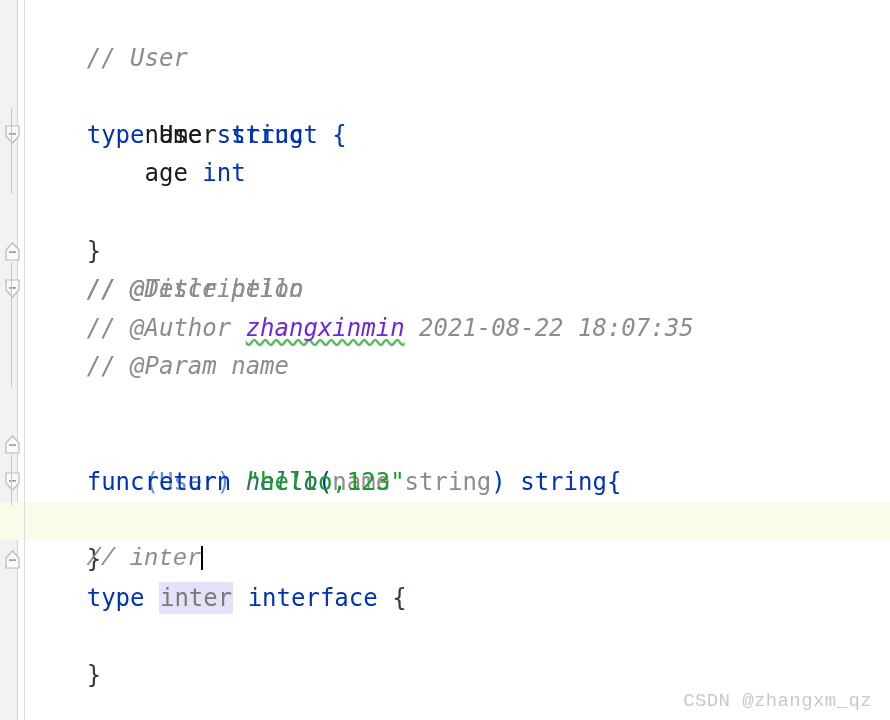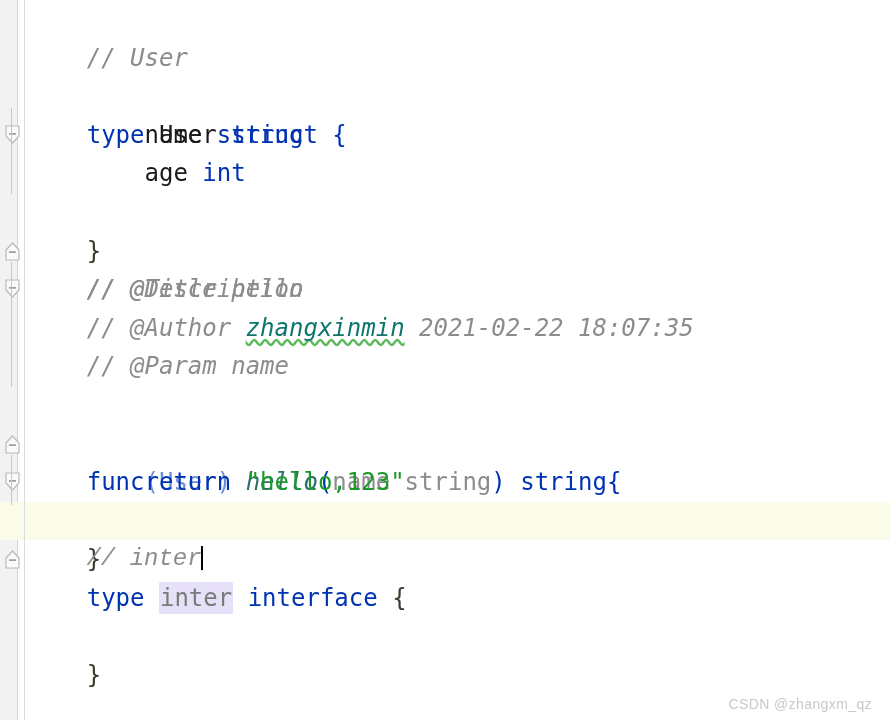--- a/index.html
+++ b/index.html
@@ -74,21 +74,21 @@
   .t-receiver  { color: #6b8fd6; }
   .t-brace     { color: #0033b3; }
   .t-brace-dark{ color: #3a3a2a; }
   .t-ident-hl  {
     color: #7a7a7a;
     background: #e6e0f8;
     padding: 2px 1px;
     border-radius: 1px;
   }
   .t-typo {
-    color: #0f766e;
+    color: #6d28d9;
     text-decoration: underline wavy #5bb85b;
     text-decoration-skip-ink: none;
     text-underline-offset: 3px;
   }
 
   
   .caret {
     display: inline-block;
     width: 2px;
     height: 24px;
@@ -113,22 +113,22 @@
     width: 1px;
     background: #c6c6c6;
     z-index: 3;
   }
 
   
   .watermark {
     position: absolute;
     right: 18px;
     bottom: 8px;
-    font-family: Liberation Sans, sans-serif;
-    font-size: 14px;
+    font-family: Liberation Mono, monospace;
+    font-size: 19px;
     color: #c9c9c9;
     letter-spacing: 0.4px;
     z-index: 6;
     white-space: pre;
   }
 </style>
 </head>
 <body>
 
 <div id="editor-root">
@@ -182,21 +182,21 @@
         </svg>
       </span>
       <span class="txt t-comment">// @Title hello</span>
     </div>
 
     <div class="line">
       <span class="txt t-comment">// @Description</span>
     </div>
 
     <div class="line">
-      <span class="txt t-comment">// @Author </span><span class="txt t-typo t-comment">zhangxinmin</span><span class="txt t-comment"> 2021-02-22 18:07:35</span>
+      <span class="txt t-comment">// @Author </span><span class="txt t-typo t-comment">zhangxinmin</span><span class="txt t-comment"> 2021-08-22 18:07:35</span>
     </div>
 
     <div class="line">
       <span class="txt t-comment">// @Param name</span>
     </div>
 
     <div class="line">
       <span class="fold" style="top:9px;">
         <svg width="17" height="20" viewBox="0 0 17 20">
           <path d="M2 19 H15 V9 L8.5 2 L2 9 Z" fill="#fafafa" stroke="#b9b9b9" stroke-width="1.2"></path>

